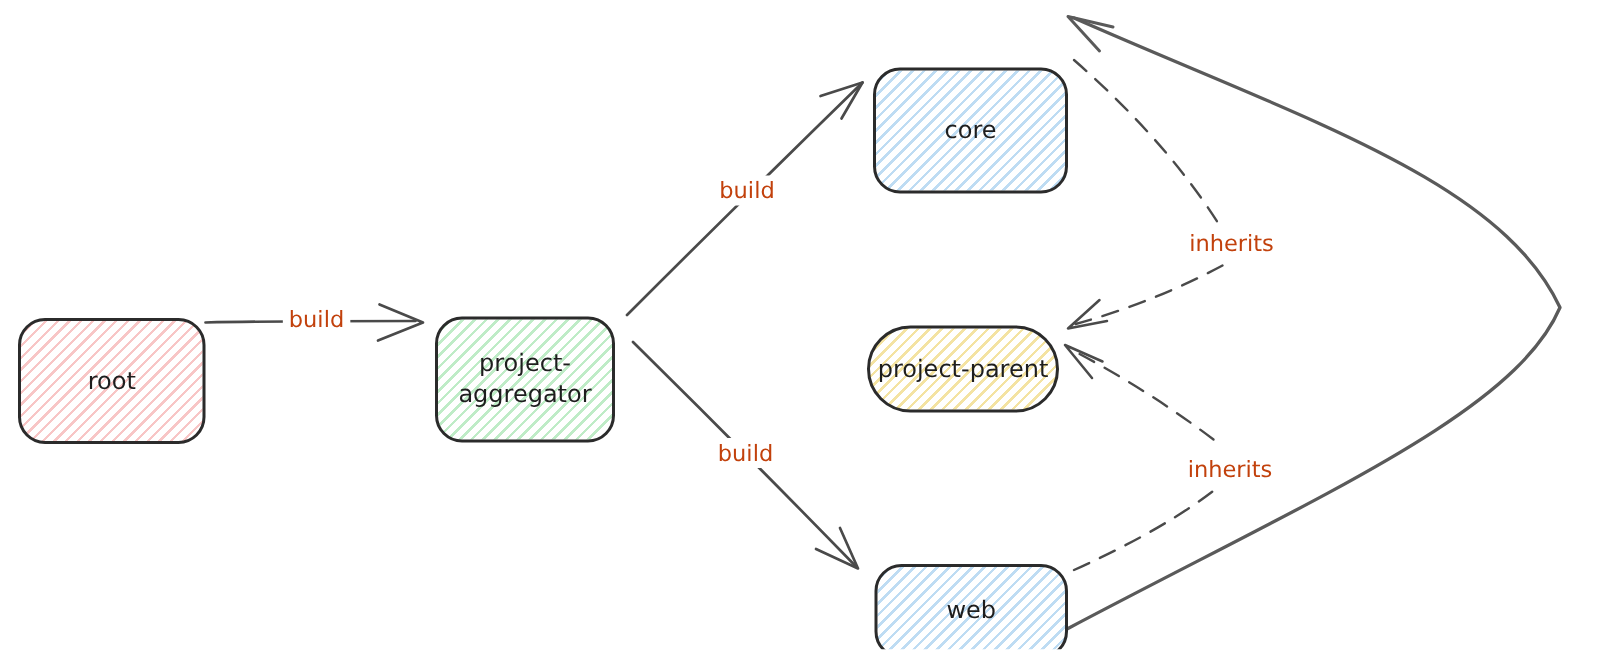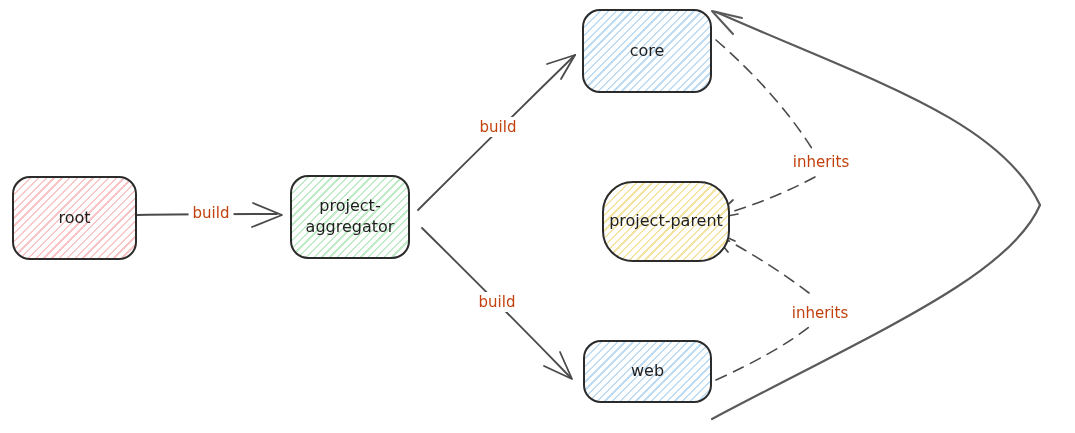--- a/index.html
+++ b/index.html
@@ -30,36 +30,37 @@
     border-radius: 18px;
     display: flex;
     align-items: center;
     justify-content: center;
     text-align: center;
     font-size: 16px;
     line-height: 1.3;
     color: #1e1e1e;
     padding: 4px;
     background-color: #ffffff;
+    margin-top: 36px;
   }
   .node-root {
     left: 12px; top: 176px; width: 125px; height: 84px;
     background-image: repeating-linear-gradient(135deg, #f8c6c6 0px, #f8c6c6 1.7px, transparent 1.7px, transparent 5.5px);
     justify-content: center;
   }
   .node-aggregator {
     left: 290px; top: 175px; width: 120px; height: 84px;
     background-image: repeating-linear-gradient(135deg, #bfecc7 0px, #bfecc7 1.7px, transparent 1.7px, transparent 5.5px);
   }
   .node-core {
     left: 582px; top: 9px; width: 130px; height: 84px;
     background-image: repeating-linear-gradient(135deg, #bedcf3 0px, #bedcf3 1.7px, transparent 1.7px, transparent 5.5px);
   }
   .node-parent {
-    left: 602px; top: 181px; width: 128px; height: 81px;
+    left: 578px; top: 181px; width: 128px; height: 58px;
     background-image: repeating-linear-gradient(135deg, #f4e3a2 0px, #f4e3a2 1.7px, transparent 1.7px, transparent 5.5px);
     border-radius: 31px;
   }
   .node-web {
     left: 583px; top: 340px; width: 129px; height: 63px;
     background-image: repeating-linear-gradient(135deg, #bedcf3 0px, #bedcf3 1.7px, transparent 1.7px, transparent 5.5px);
   }
   
   .edge-label {
     position: absolute;

